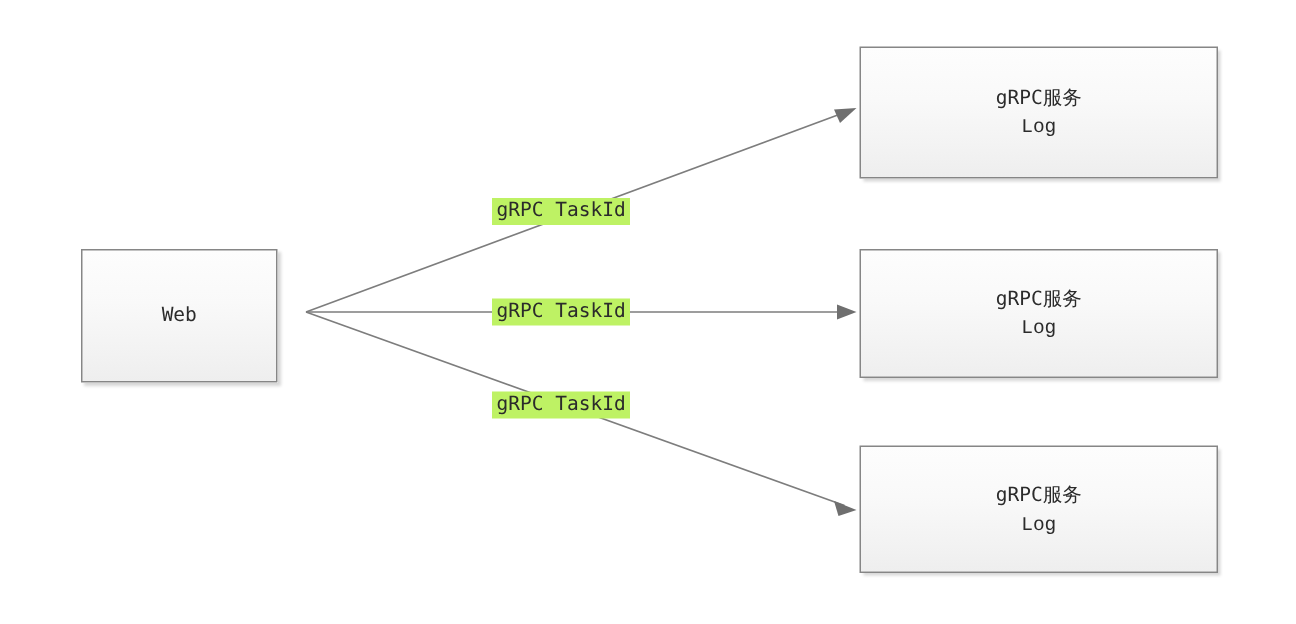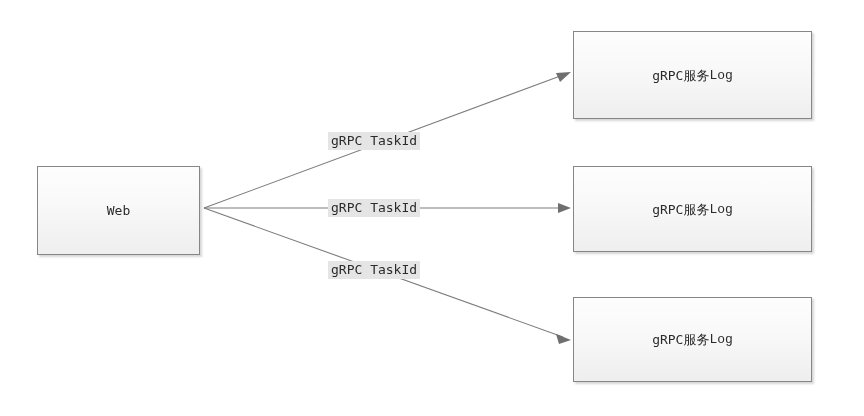--- a/index.html
+++ b/index.html
@@ -19,34 +19,34 @@
     overflow: hidden;
   }
   
   .node {
     position: absolute;
     box-sizing: border-box;
     border: 1px solid #868686;
     background: linear-gradient(to bottom, #fdfdfd 0%, #f9f9f9 40%, #f2f2f2 80%, #eeeeee 100%);
     box-shadow: 2px 2px 2px rgba(0,0,0,0.16);
     display: flex;
-    flex-direction: row;
+    flex-direction: column;
     align-items: center;
     justify-content: center;
     color: #2b2b2b;
     font-family: "DejaVu Sans Mono", "Liberation Mono", monospace;
     font-size: 13px;
     line-height: 19px;
     text-align: center;
     white-space: nowrap;
   }
   .node .line1 { display: block; }
   .node .line2 { display: block; font-family: Liberation Mono, monospace; }
 
-  #node-web     { left: 37px;  top: 166px; width: 163px; height: 89px; }
+  #node-web     { left: 54px;  top: 166px; width: 131px; height: 89px; }
   #node-grpc-1  { left: 573px; top: 31px;  width: 239px; height: 88px; }
   #node-grpc-2  { left: 573px; top: 166px; width: 239px; height: 86px; }
   #node-grpc-3  { left: 573px; top: 297px; width: 239px; height: 85px; }
 
   
   #edges {
     position: absolute;
     left: 0;
     top: 0;
     width: 864px;
@@ -63,21 +63,21 @@
     stroke: none;
   }
 
   
   .edge-label {
     position: absolute;
     font-family: "DejaVu Sans Mono", "Liberation Mono", monospace;
     font-size: 13px;
     line-height: 16px;
     color: #2b2b2b;
-    background: #e5e5e5;
+    background: #bef264;
     padding: 1px 3px;
     white-space: nowrap;
   }
   #label-edge-1 { left: 328px; top: 132px; }
   #label-edge-2 { left: 328px; top: 199px; }
   #label-edge-3 { left: 328px; top: 261px; }
 </style>
 </head>
 <body>
 

